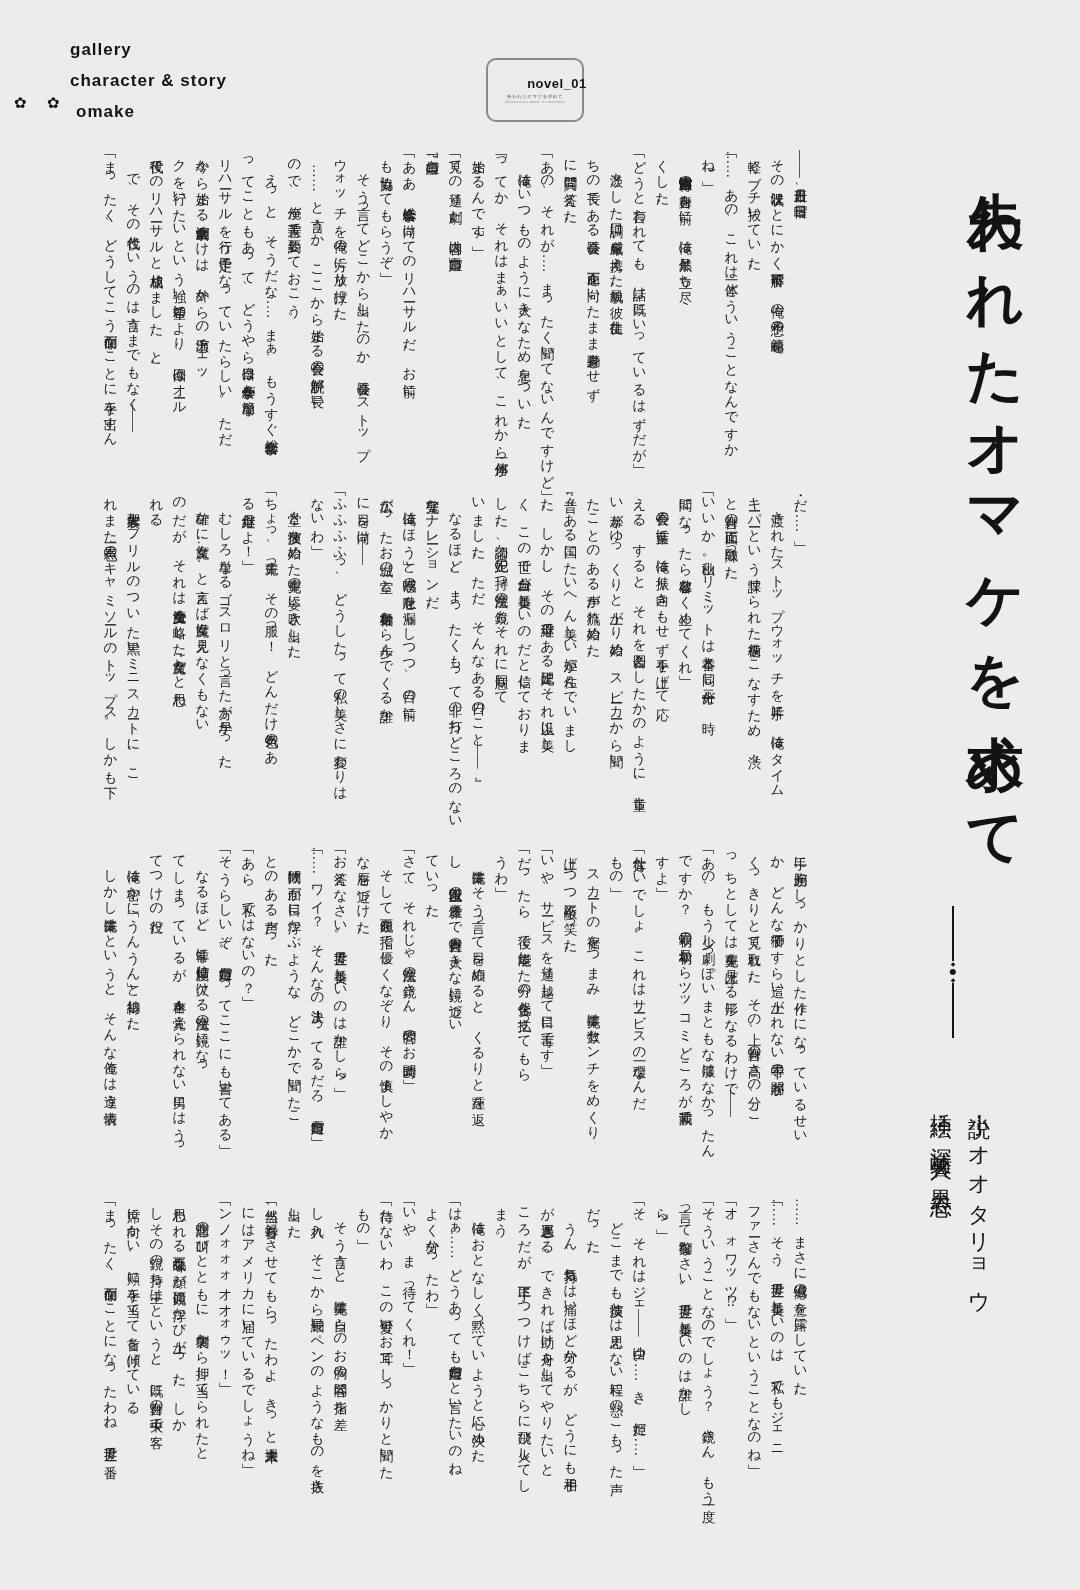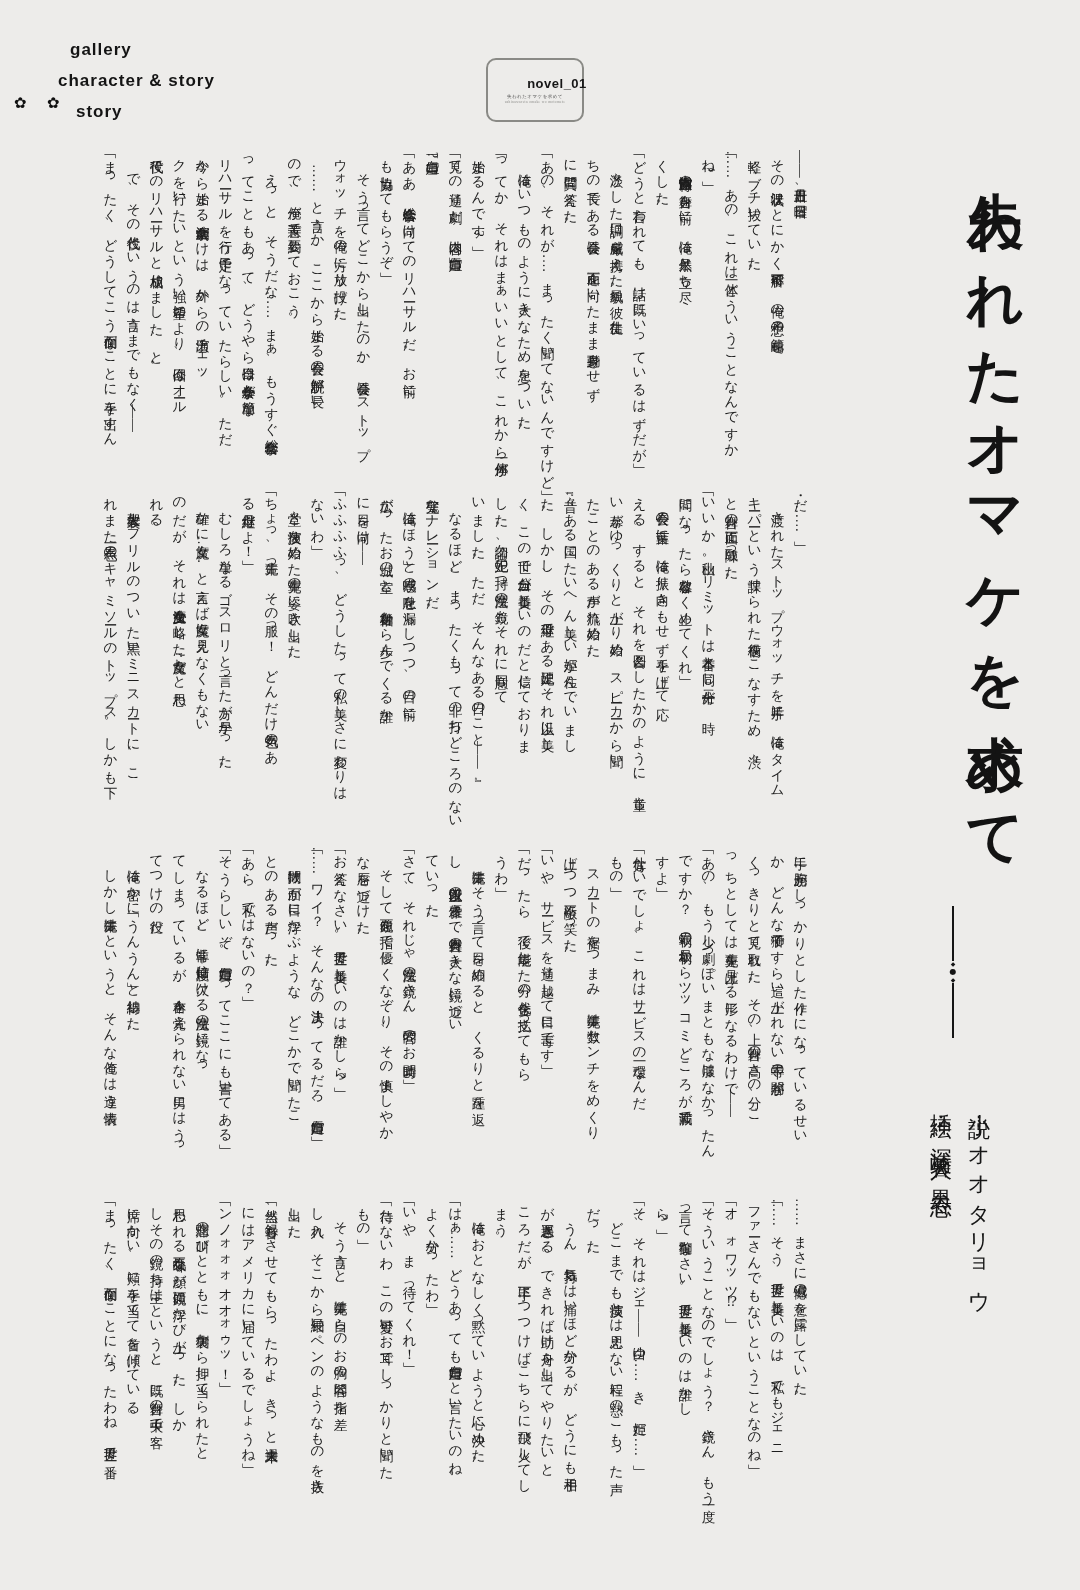--- a/index.html
+++ b/index.html
@@ -3,21 +3,21 @@
 <meta charset="utf-8">
 <style>
   html,body{margin:0;padding:0;}
   body{width:1080px;height:1590px;position:relative;background:#edecea;overflow:hidden;
        font-family:"Liberation Serif","DejaVu Serif",serif;color:#1d1d1d;}
 
   
   .nav-item{position:absolute;font-family:"Liberation Sans","DejaVu Sans",sans-serif;
             font-weight:bold;font-size:17px;letter-spacing:1px;color:#141414;}
   .nav-gallery{left:70px;top:40px;}
-  .nav-character{left:58px;top:71px;}
+  .nav-character{left:70px;top:71px;}
   .nav-extra{left:76px;top:102px;}
   .nav-flower{position:absolute;top:96px;font-size:15px;color:#101010;
               font-family:"DejaVu Sans",sans-serif;line-height:1;}
   .flower-a{left:14px;}
   .flower-b{left:47px;}
 
   
   .marker{position:absolute;left:486px;top:58px;width:94px;height:60px;border:2px solid #8a8a86;
           border-radius:10px;display:flex;flex-direction:column;align-items:center;justify-content:center;
           background:transparent;}
@@ -56,21 +56,21 @@
   .band-3{top:846px;height:346px;}
   .band-4{top:1198px;height:362px;}
 </style>
 </head>
 <body>
 
 <span class="nav-flower flower-a">✿</span>
 <span class="nav-flower flower-b">✿</span>
 <div class="nav-item nav-gallery">gallery</div>
 <div class="nav-item nav-character">character &amp; story</div>
-<div class="nav-item nav-extra">story</div>
+<div class="nav-item nav-extra">omake</div>
 
 <div class="marker">
   <div class="label">novel_01</div>
   <div class="cap">失われたオマケを求めて</div>
   <div class="cap2">ushinawareta omake wo motomete</div>
 </div>
 
 <h1 class="main-title">失われたオマケを求めて</h1>
 
 <div class="divider">

